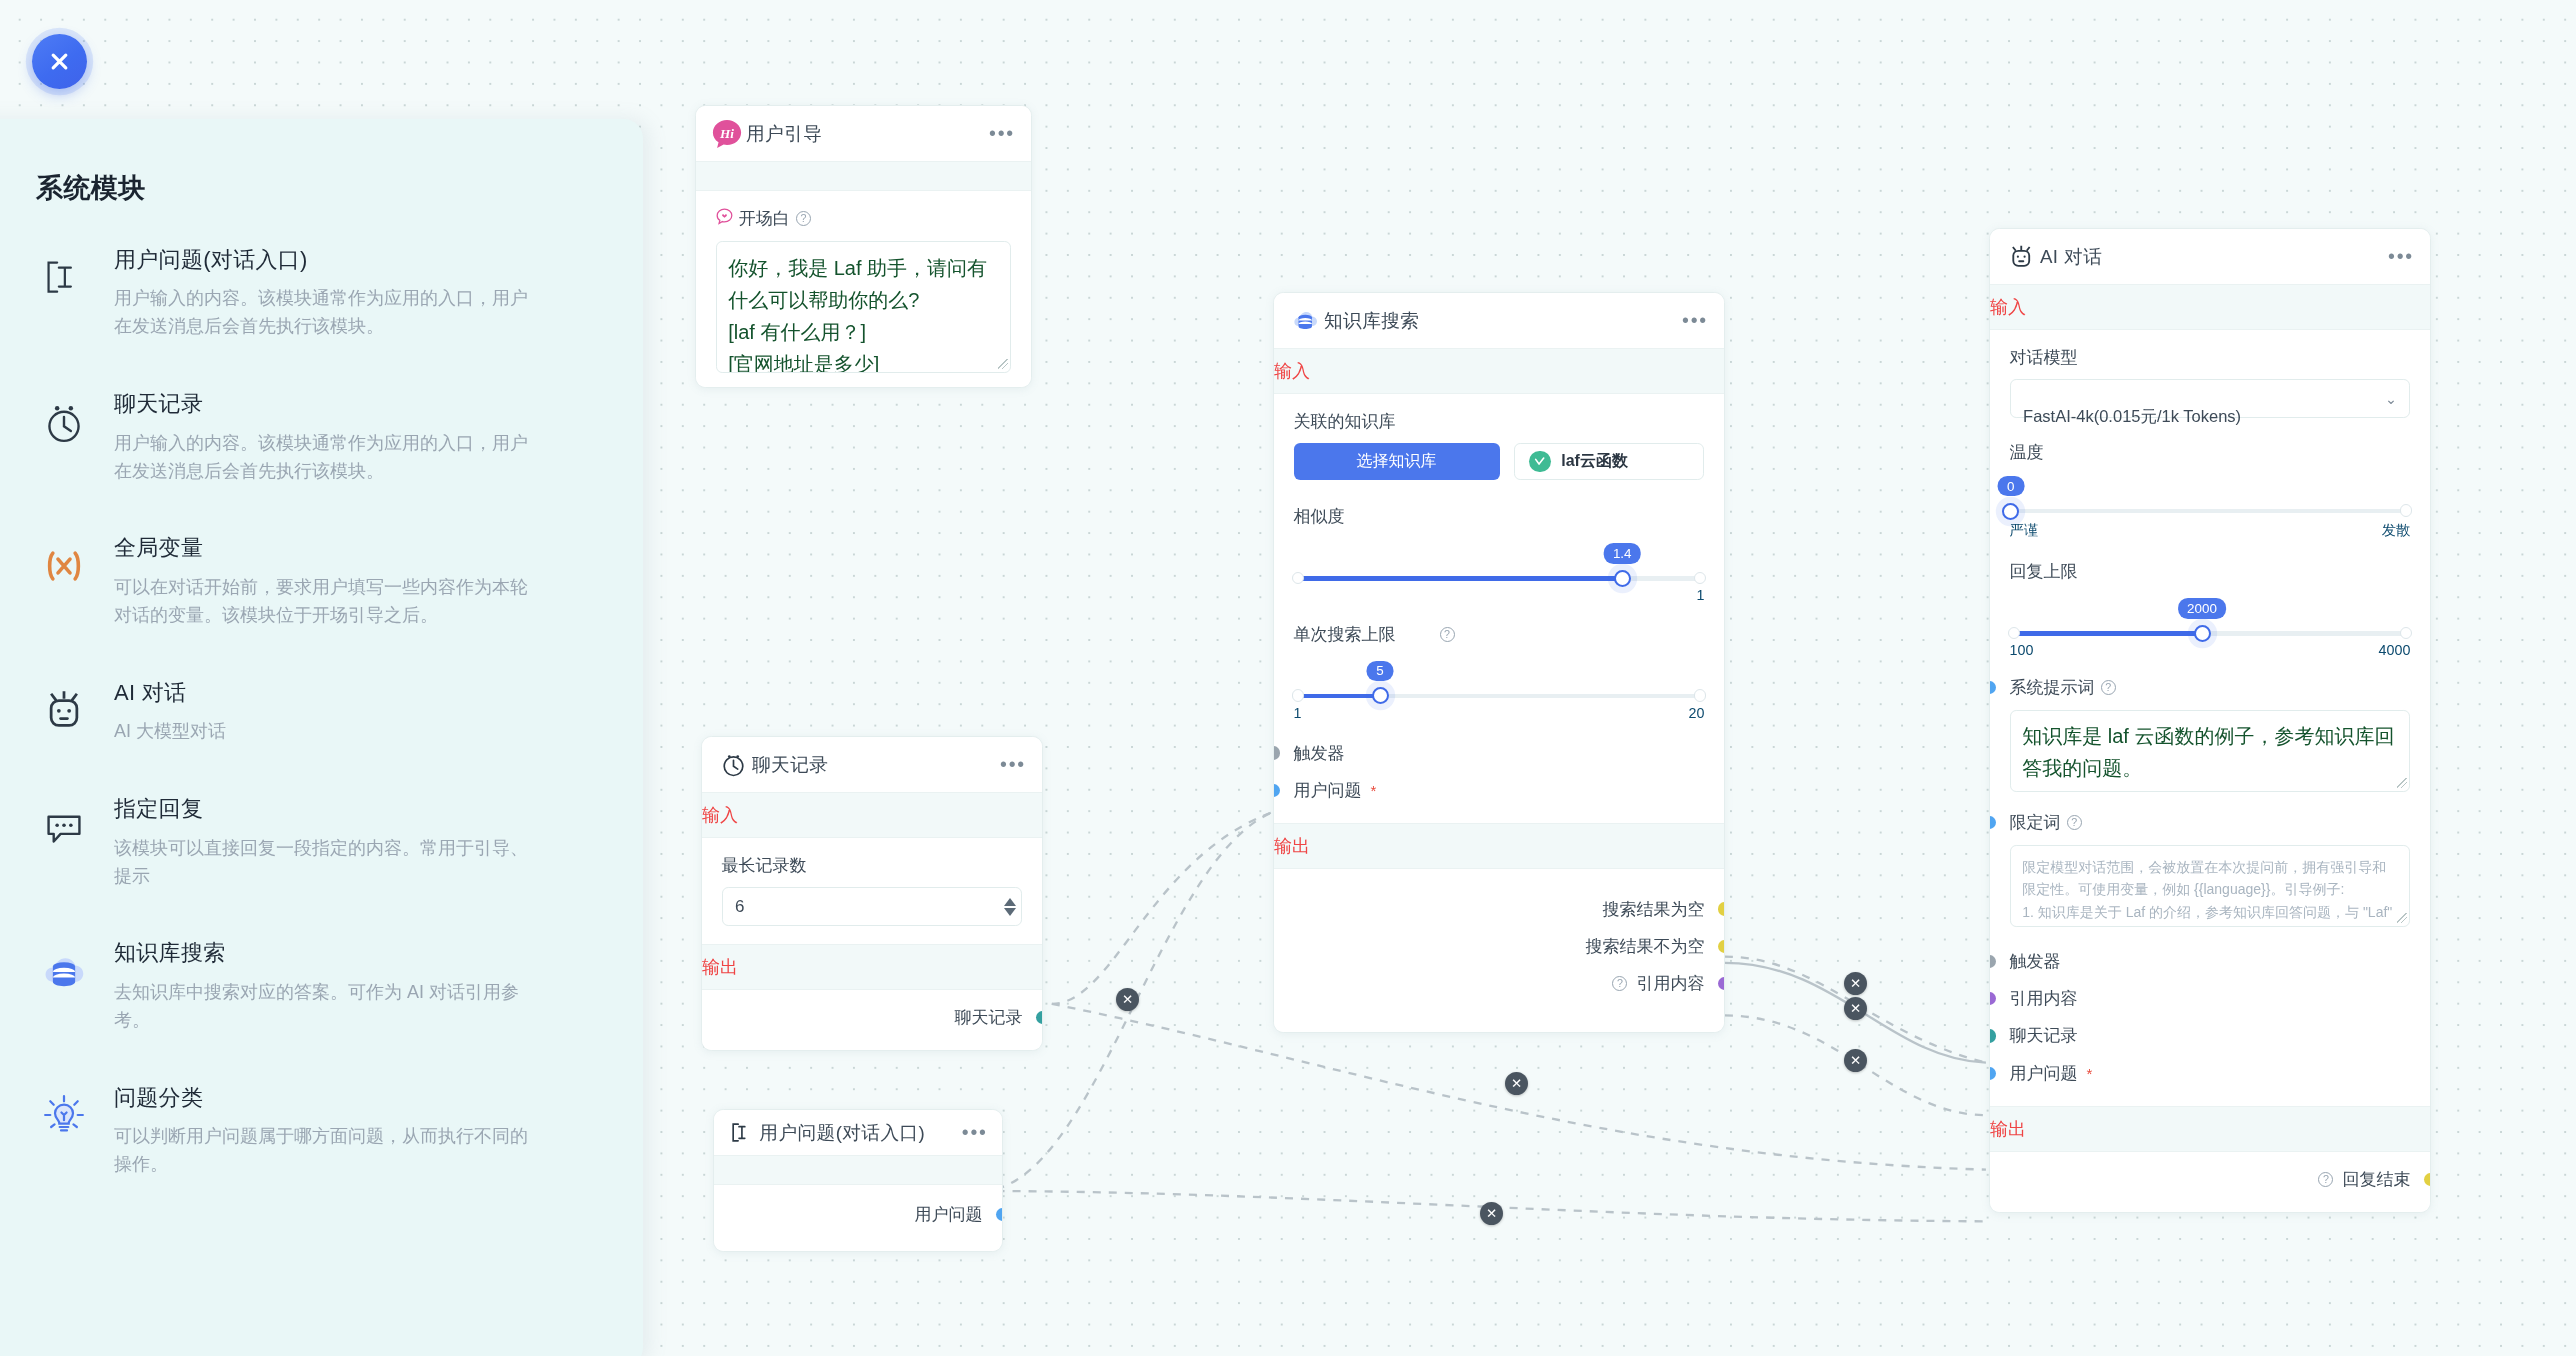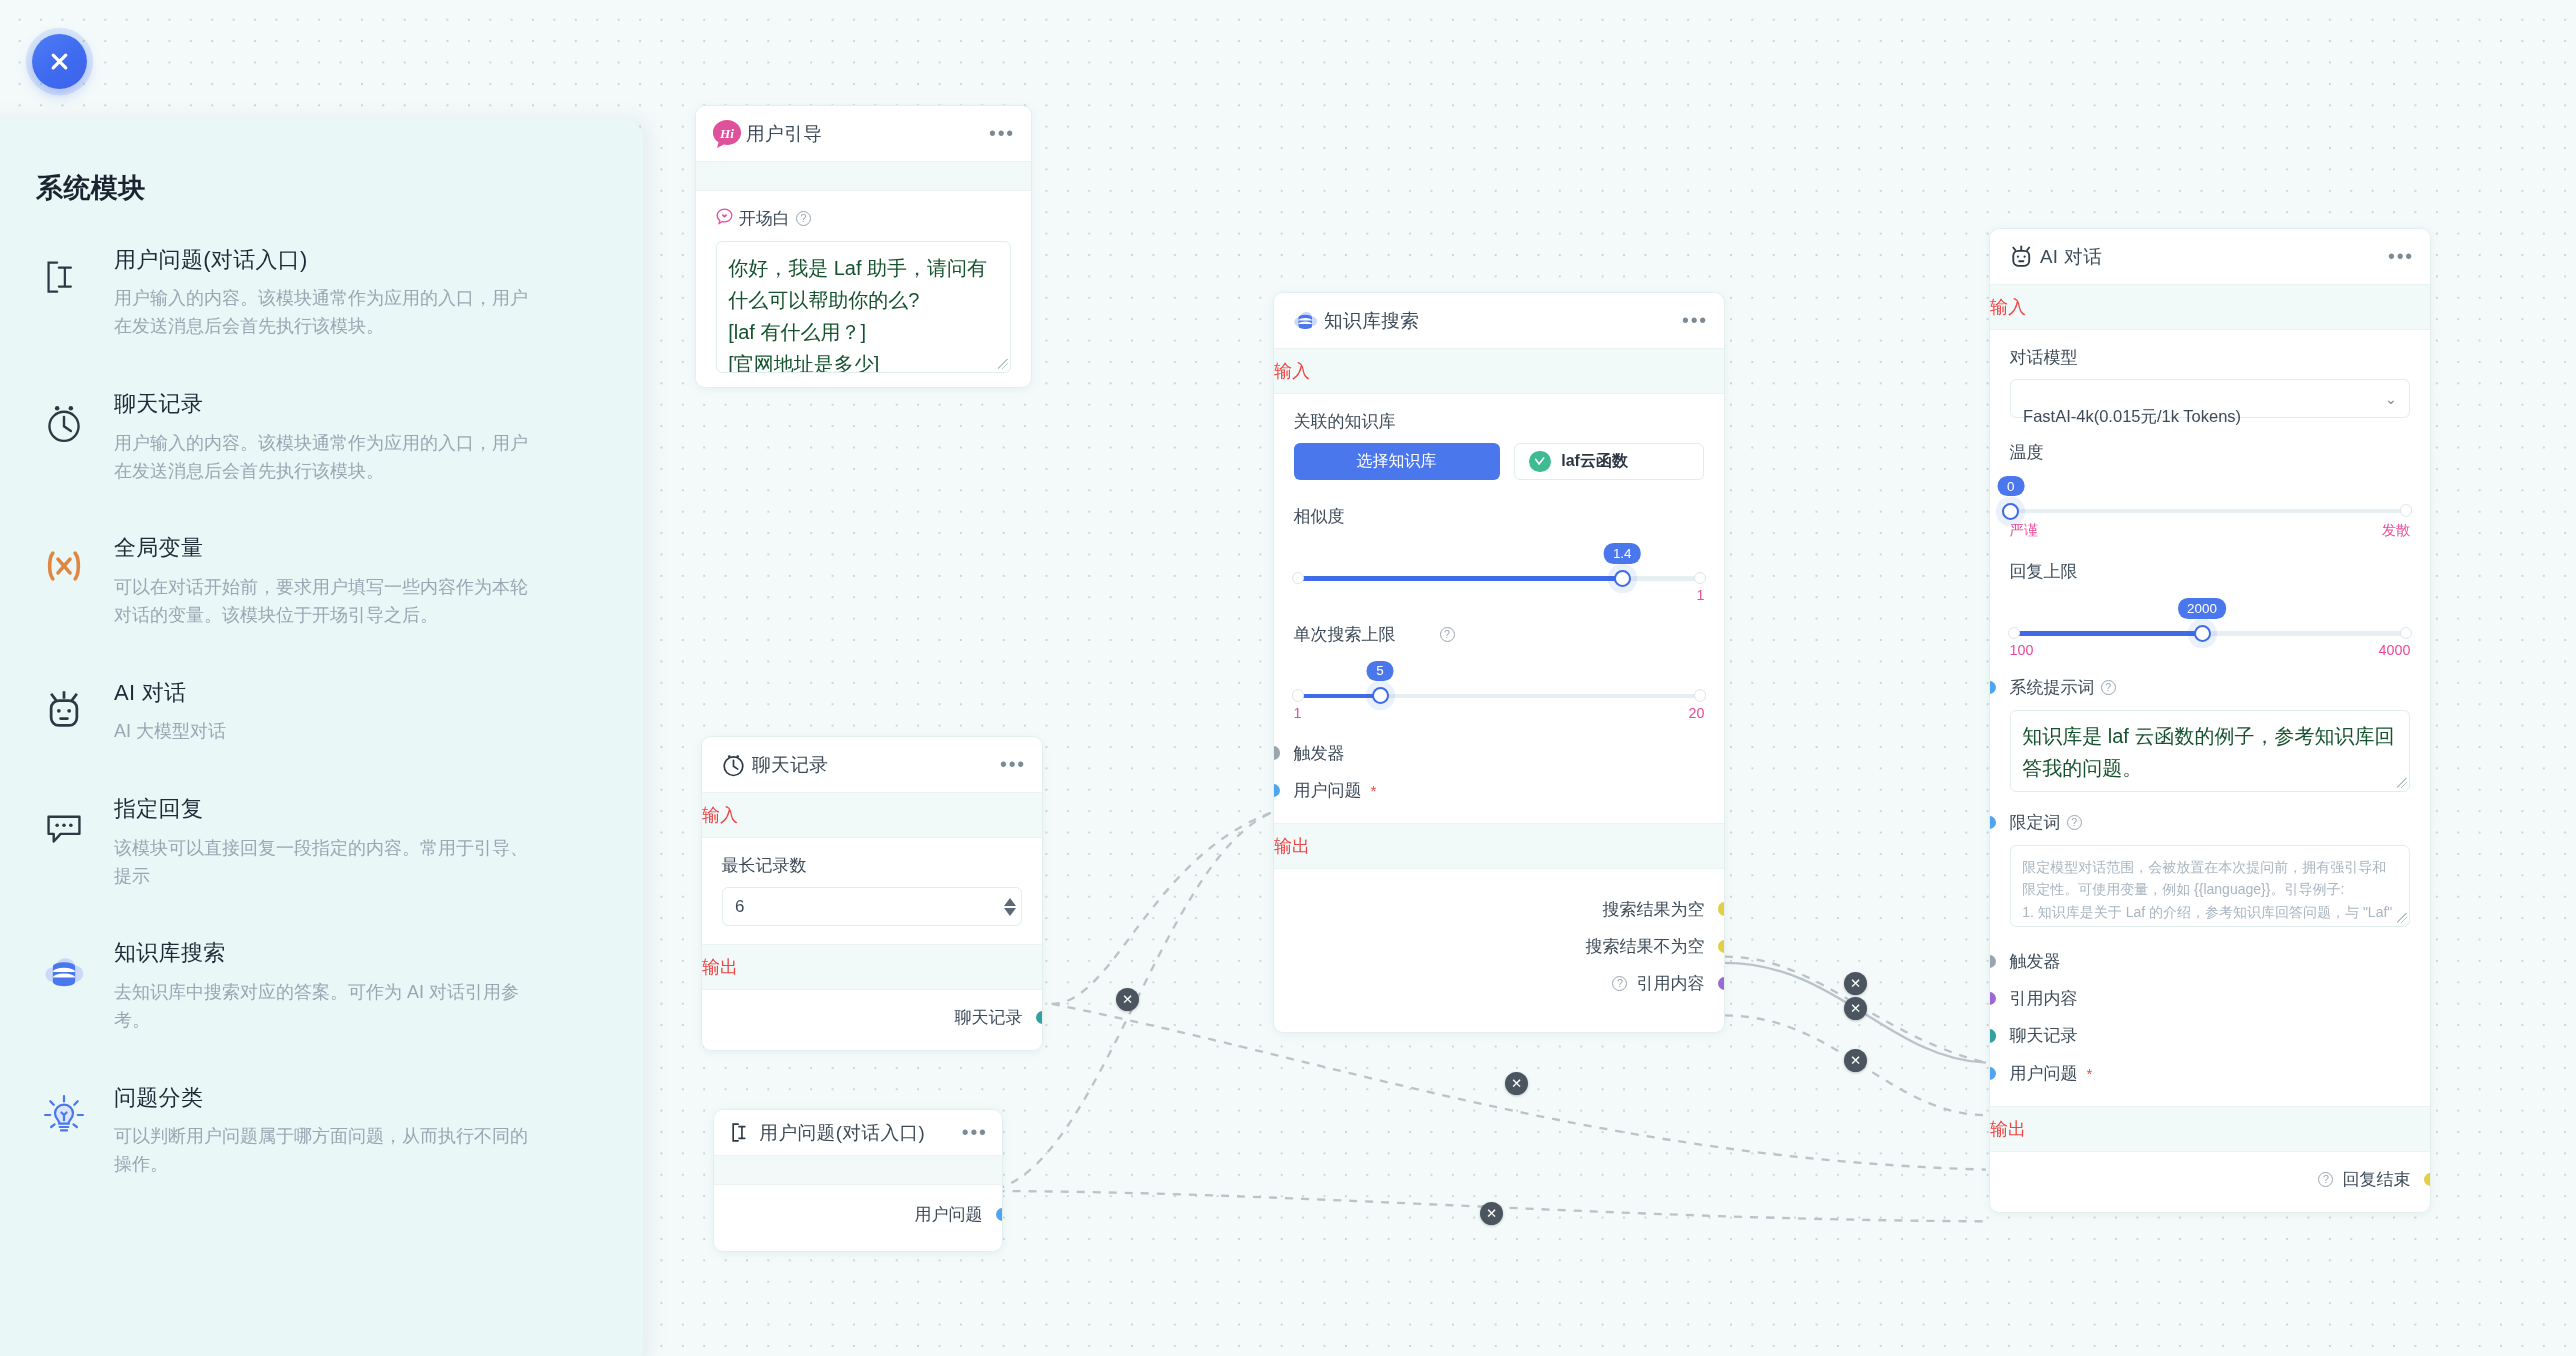--- a/index.html
+++ b/index.html
@@ -155,21 +155,21 @@
     border-radius: 50%; background: #fff; border: 2.7px solid #3f6ae8;
     box-shadow: 0 0 0 6.2px rgba(63,106,232,.10);
     cursor: grab;
   }
   .sbubble {
     position: absolute; top: -8px; transform: translateX(-50%);
     background: #4b77ec; color: #fff; font-size: 13.4px;
     border-radius: 9.8px; padding: 2.7px 9px; min-width: 27px; text-align: center;
   }
   .smin, .smax {
-    position: absolute; top: 36px; font-size: 14.3px; color: #ec4899;
+    position: absolute; top: 36px; font-size: 14.3px; color: #0c4a6e;
   }
   .smin { left: 0; } .smax { right: 0; }
   .port-row {
     display: flex; align-items: center; gap: 9px;
     font-size: 17px; color: #3d4a57;
     margin: 14.3px 0;
     position: relative;
   }
   .port-row.out { justify-content: flex-end; }
   .dot {

